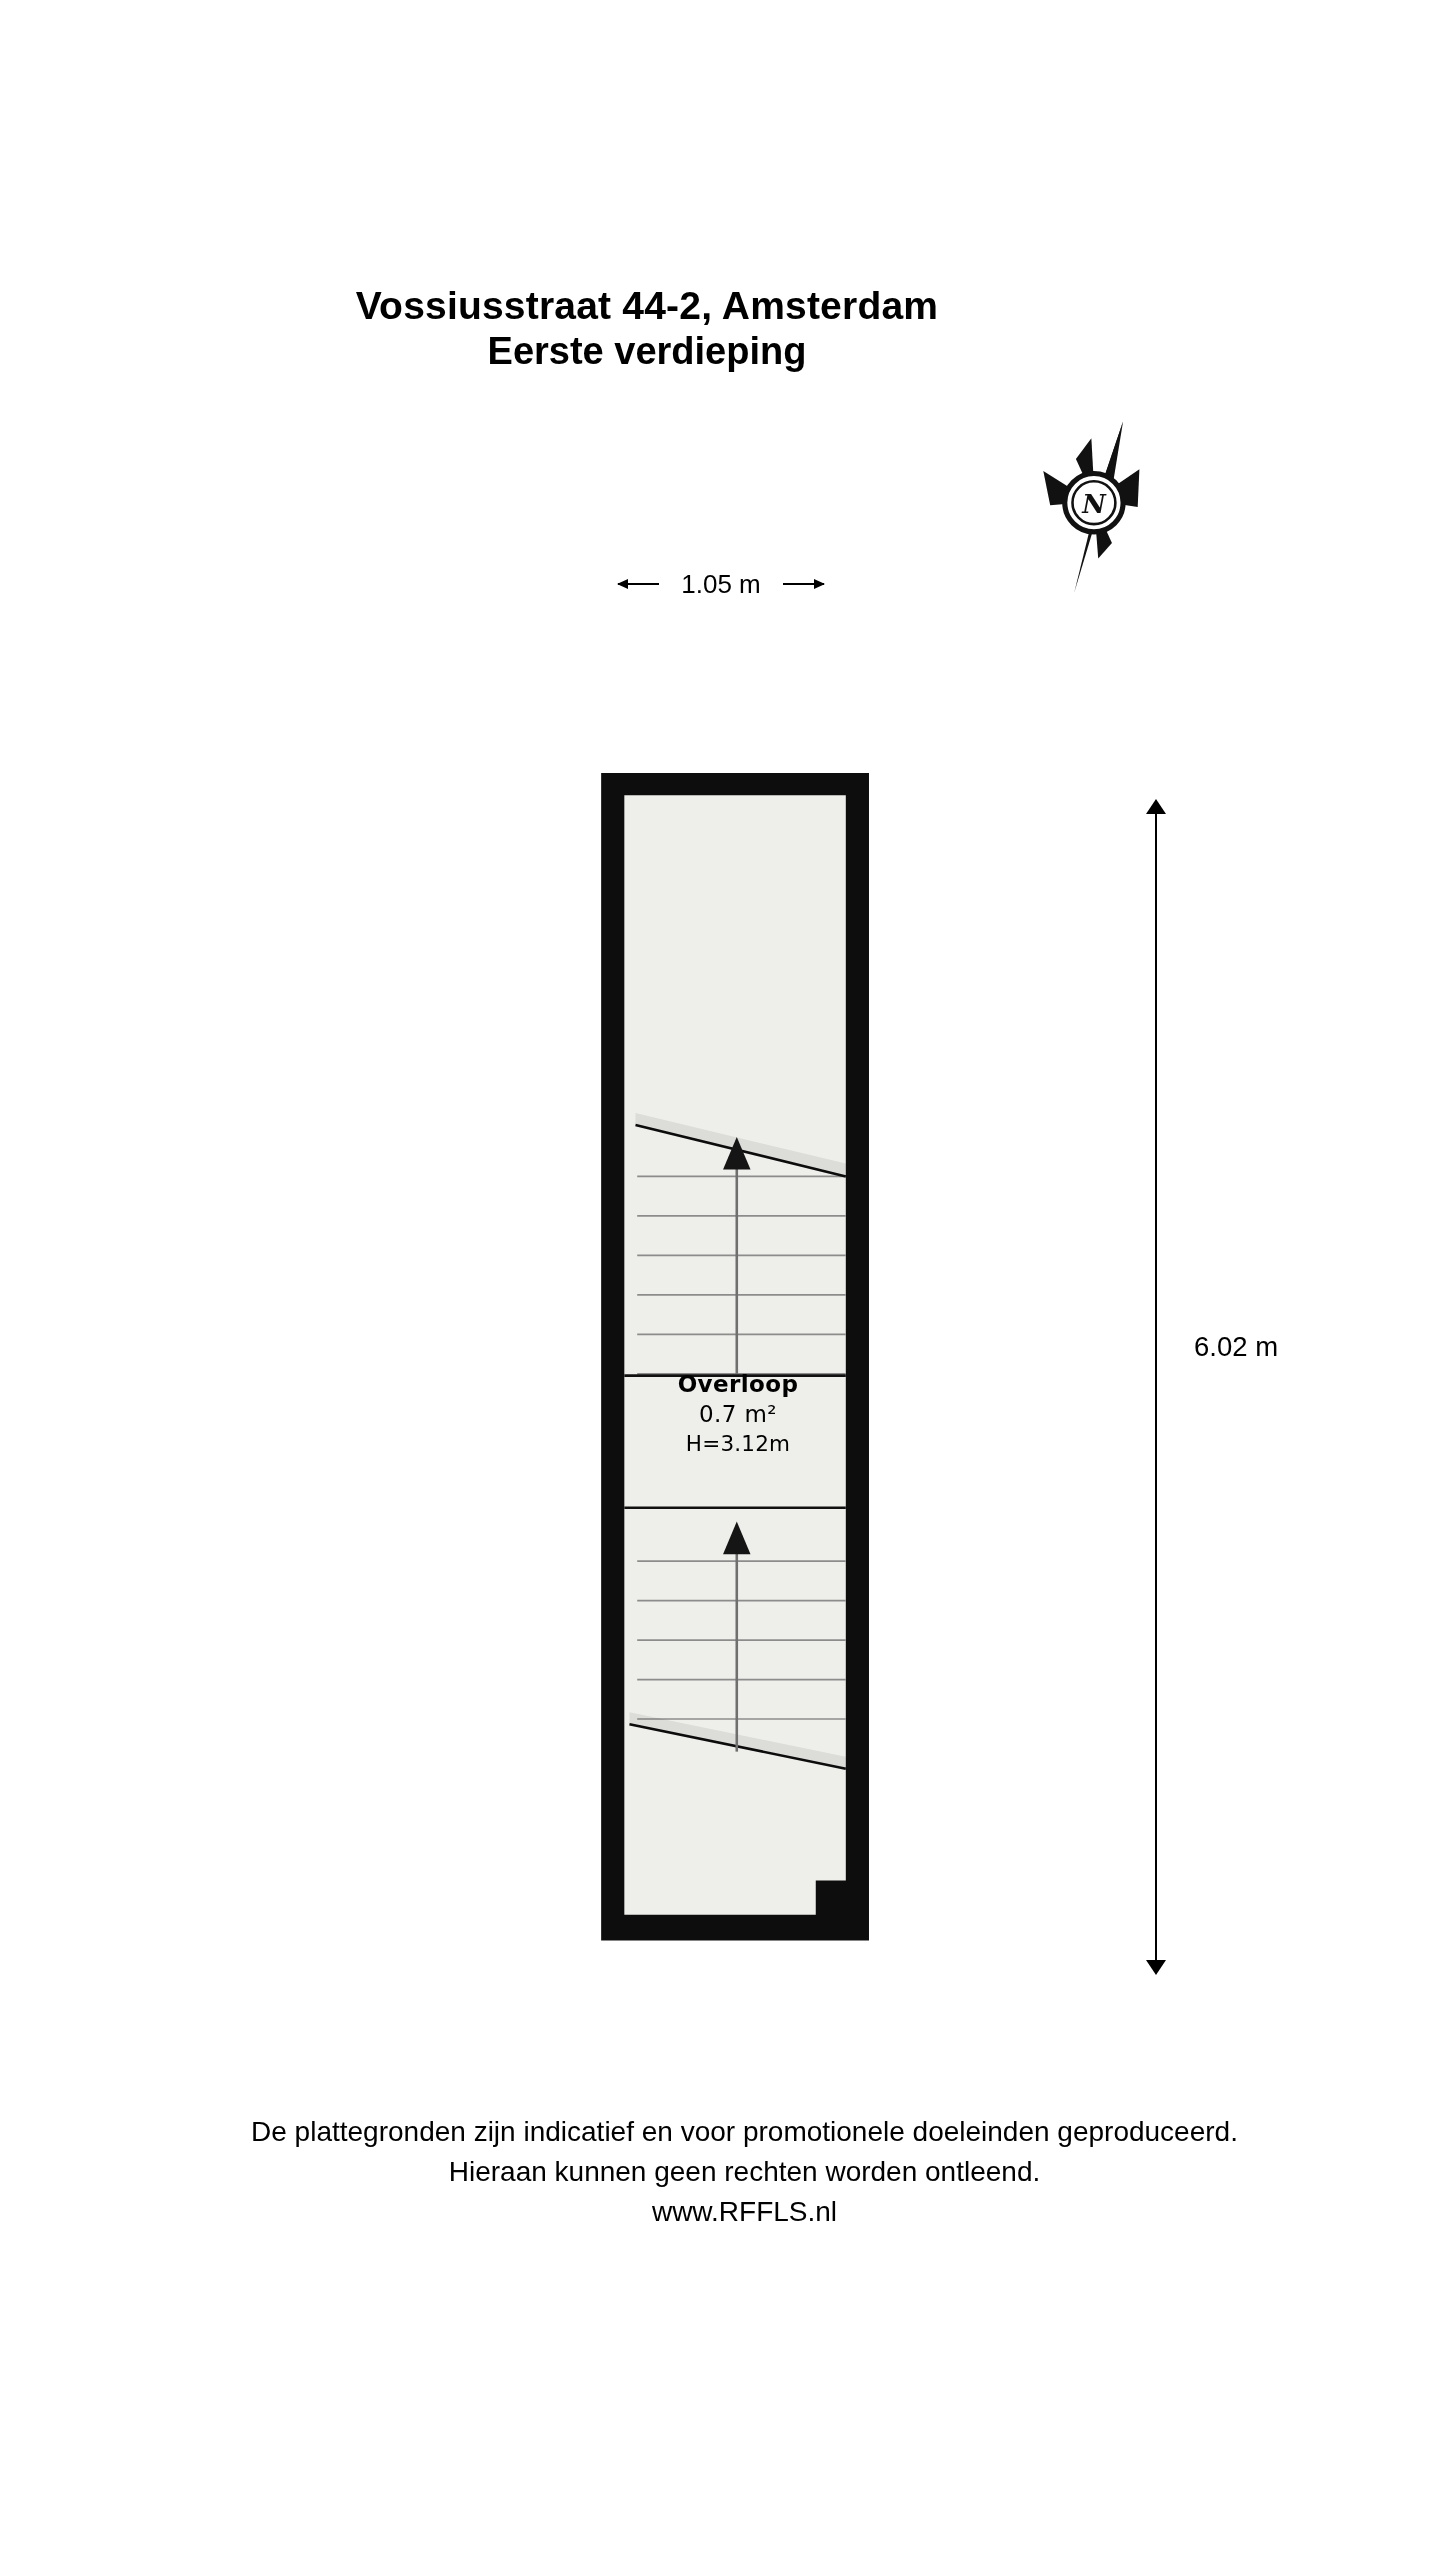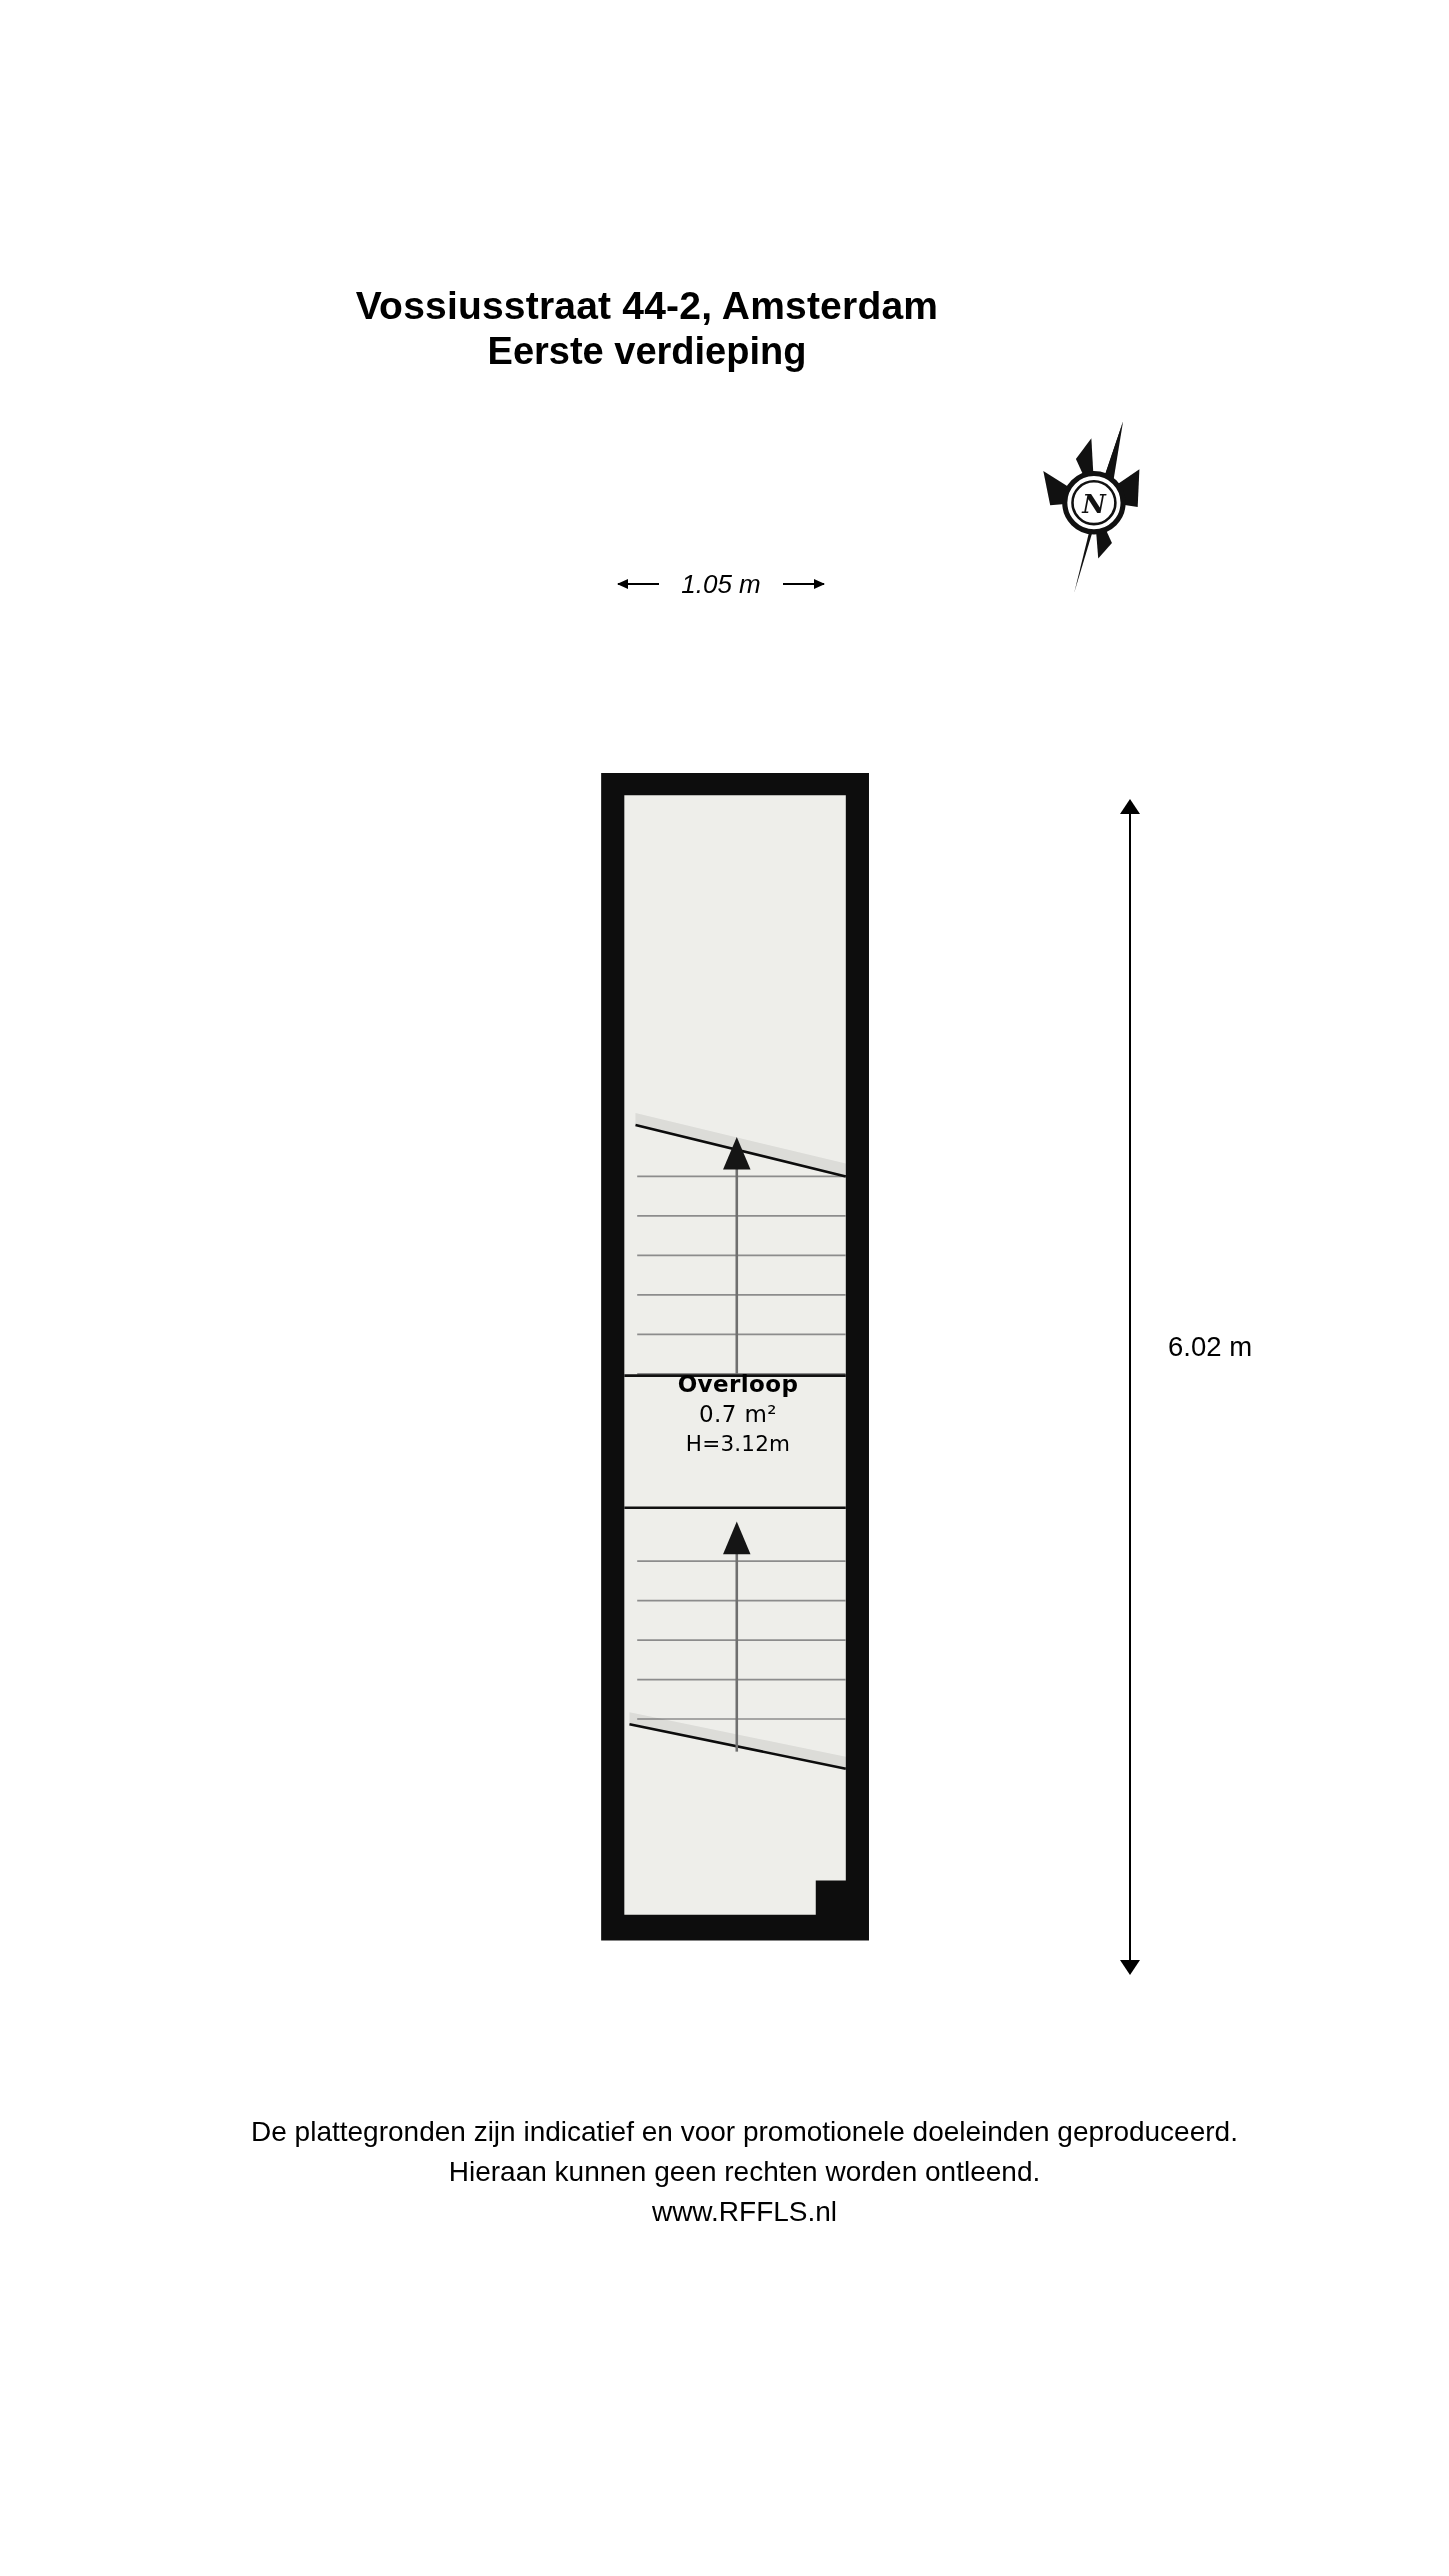--- a/index.html
+++ b/index.html
@@ -46,21 +46,20 @@
     margin-left: -155px;
   }
 
   
   .dim-top {
     position: absolute;
     left: 601px;
     top: 567px;
     width: 240px;
     height: 34px;
-    font-style: italic;
   }
   .dim-top .label {
     position: absolute;
     left: 0; top: 0;
     width: 240px;
     text-align: center;
     font-size: 26px;
     line-height: 34px;
   }
   .dim-top .arrow-left,
@@ -95,21 +94,21 @@
     position: absolute;
     left: 1009px;
     top: 421px;
     width: 163px;
     height: 172px;
   }
 
   
   .dim-right {
     position: absolute;
-    left: 1104px;
+    left: 1130px;
     top: 799px;
     width: 52px;
     height: 1176px;
   }
   .dim-right .line {
     position: absolute;
     left: 25px;
     top: 13.7px;
     width: 1.7px;
     height: 1149px;

